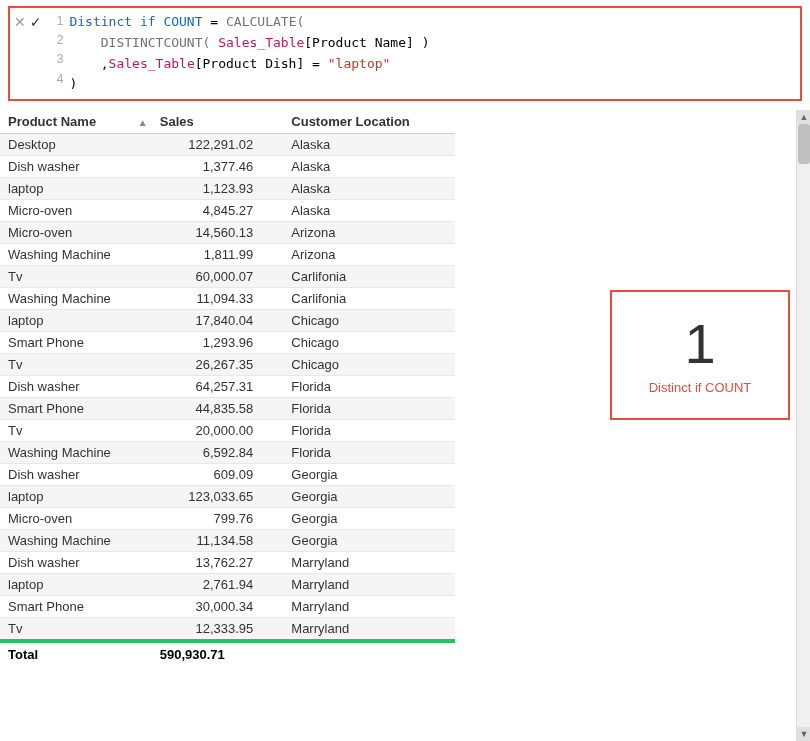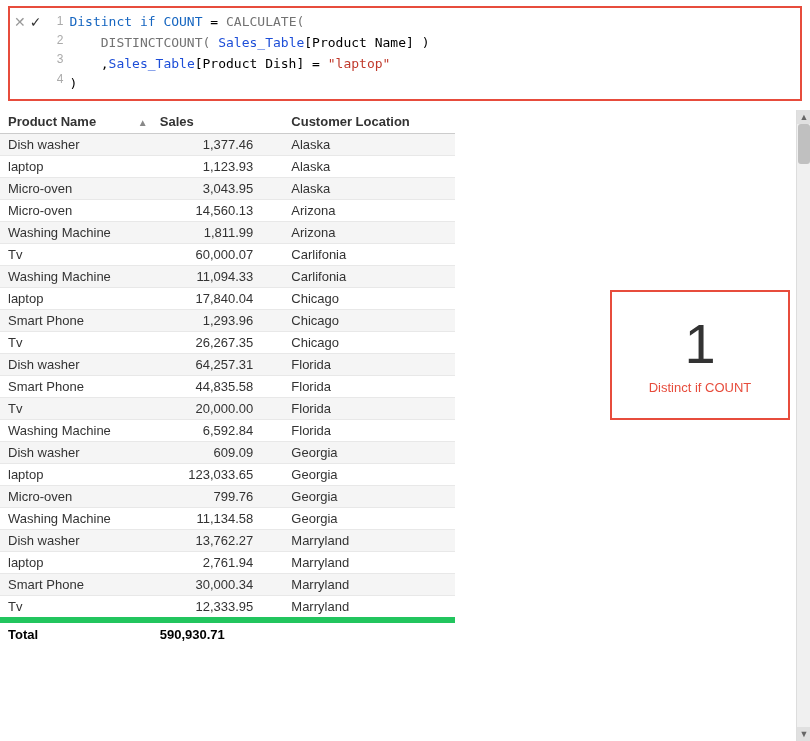--- a/index.html
+++ b/index.html
@@ -52,21 +52,21 @@
     }
     .formula-code {
       flex: 1;
       font-family: 'Consolas', monospace;
       font-size: 13px;
       line-height: 1.6;
       white-space: pre;
     }
     .kw-blue { color: #1565C0; }
     .kw-green { color: #737373; }
-    .kw-red { color: #1d4ed8; }
+    .kw-red { color: #be185d; }
     .str-red { color: #c0392b; }
 
     
     .table-container {
       position: absolute;
       top: 110px;
       left: 0;
       width: 455px;
       bottom: 0;
       overflow: hidden;
@@ -105,21 +105,21 @@
     }
     tbody td {
       padding: 3px 8px;
       color: #333;
     }
     tbody td.num {
       text-align: right;
       padding-right: 30px;
     }
     tfoot tr {
-      border-top: 6px solid #22c55e;
+      border-top: 4px solid #22c55e;
       font-weight: bold;
     }
     tfoot td {
       padding: 4px 8px;
     }
     tfoot td.num {
       text-align: left;
       padding-right: 30px;
     }
 
@@ -226,33 +226,38 @@
         </th>
         <th>
           <span>Sales</span>
         </th>
         <th>
           <span>Customer Location</span>
         </th>
       </tr>
     </thead>
     <tbody id="table-body">
+    <tr>
+          <td>Desktop</td>
+          <td class="num">122,291.02</td>
+          <td>Alaska</td>
+        </tr>
         <tr>
           <td>Dish washer</td>
           <td class="num">1,377.46</td>
           <td>Alaska</td>
         </tr>
         <tr>
           <td>laptop</td>
           <td class="num">1,123.93</td>
           <td>Alaska</td>
         </tr>
         <tr>
           <td>Micro-oven</td>
-          <td class="num">3,043.95</td>
+          <td class="num">4,845.27</td>
           <td>Alaska</td>
         </tr>
         <tr>
           <td>Micro-oven</td>
           <td class="num">14,560.13</td>
           <td>Arizona</td>
         </tr>
         <tr>
           <td>Washing Machine</td>
           <td class="num">1,811.99</td>

